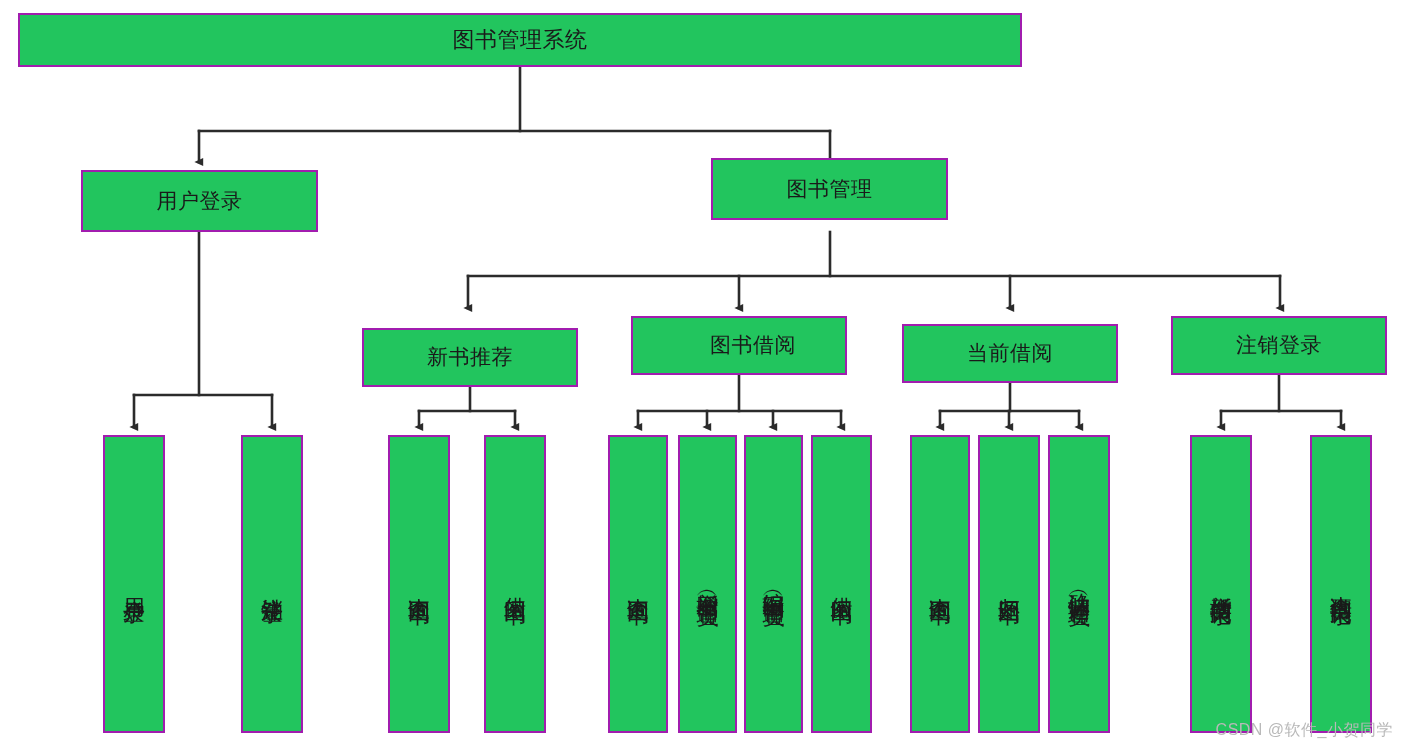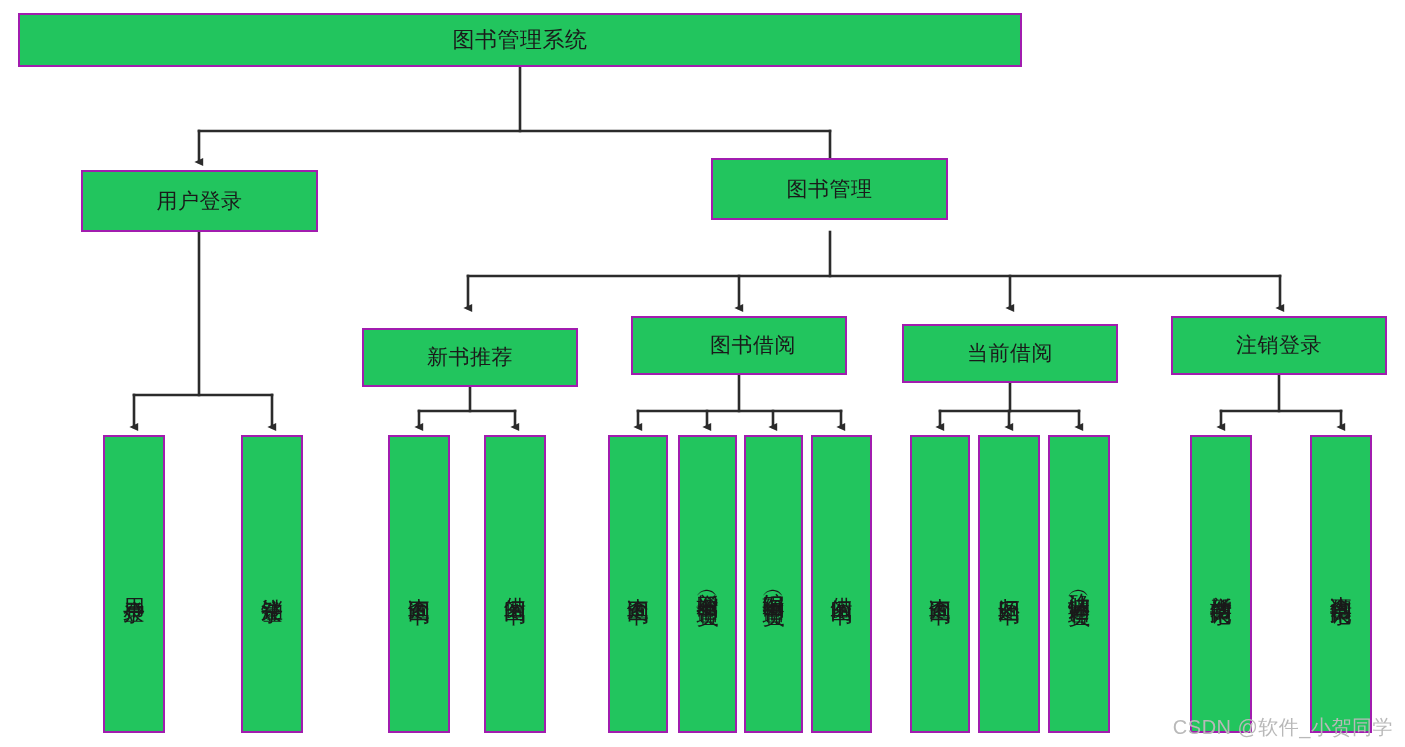--- a/index.html
+++ b/index.html
@@ -58,21 +58,21 @@
     max-height: 100%;
     white-space: normal;
   }
   .node.root .label {
     font-size: 22px;
   }
   #watermark {
     position: absolute;
     right: 12px;
     bottom: 6px;
-    font-size: 20px;
+    font-size: 16px;
     color: #b9b9b9;
     letter-spacing: 0.5px;
     white-space: nowrap;
     pointer-events: none;
   }
 </style>
 </head>
 <body>
 
 <div id="canvas">

